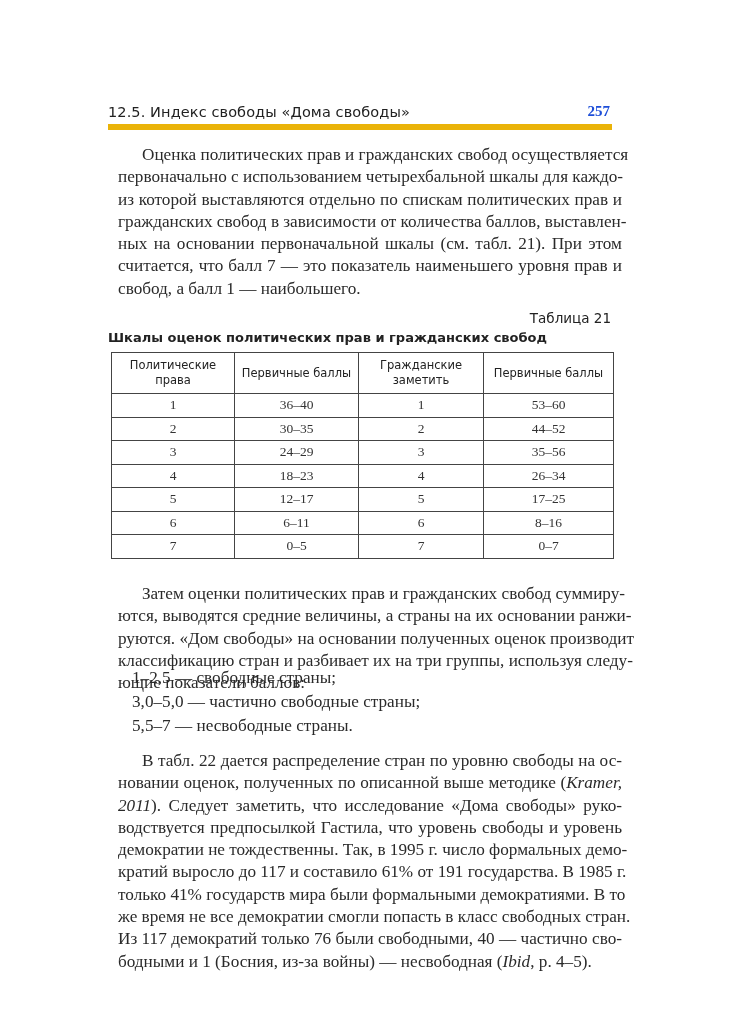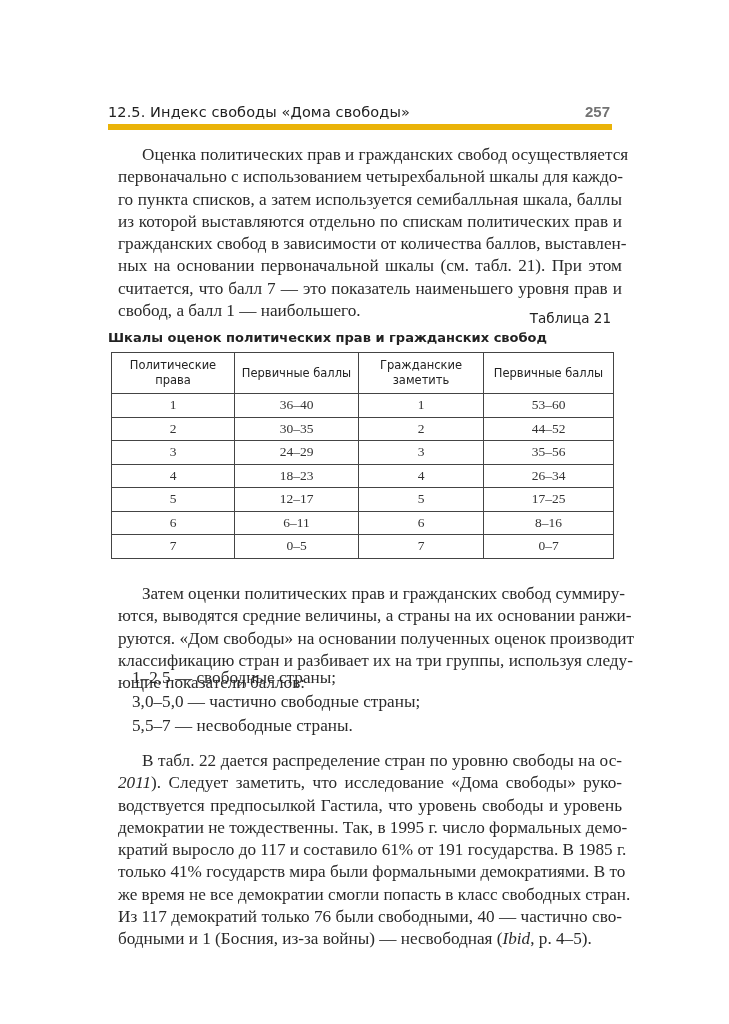--- a/index.html
+++ b/index.html
@@ -12,22 +12,22 @@
       border-bottom: 6px solid #eab308;
       margin-top: 8px;
     }
     .header-title {
       position: absolute; left: 0; top: 2px;
       font-family: "DejaVu Sans", "Liberation Sans", sans-serif;
       font-size: 14.5px; letter-spacing: 0.1px; color: #222;
     }
     .header-page {
       position: absolute; right: 2px; top: 1px;
-      font-family: Liberation Sans, sans-serif;
-      font-weight: bold; font-size: 15px; color: #737373;
+      font-family: Liberation Serif, serif;
+      font-weight: bold; font-size: 15px; color: #1d4ed8;
     }
     .para {
       position: absolute; left: 108px; width: 504px;
       font-family: "Liberation Serif", "DejaVu Serif", serif;
       font-size: 17.2px; line-height: 22.3px; text-align: justify;
       text-indent: 24px; margin: 10px; color: #2a2a2a;
     }
     .line { display: block; text-align: justify; text-align-last: justify; text-indent: 0; white-space: nowrap; }
     .line.first { padding-left: 24px; }
     .line.last { text-align-last: left; }
@@ -69,21 +69,20 @@
 <body>
 
 <div class="header">
   <span class="header-title">12.5. Индекс свободы «Дома свободы»</span>
   <span class="header-page">257</span>
 </div>
 
 <div class="para" style="top:134px;">
   <span class="line first">Оценка политических прав и гражданских свобод осуществляется</span>
   <span class="line">первоначально с использованием четырехбальной шкалы для каждо-</span>
-  <span class="line">го пункта списков, а затем используется семибалльная шкала, баллы</span>
   <span class="line">из которой выставляются отдельно по спискам политических прав и</span>
   <span class="line">гражданских свобод в зависимости от количества баллов, выставлен-</span>
   <span class="line">ных на основании первоначальной шкалы (см. табл. 21). При этом</span>
   <span class="line">считается, что балл 7 — это показатель наименьшего уровня прав и</span>
   <span class="line last">свобод, а балл 1 — наибольшего.</span>
 </div>
 
 <div class="tbl-label">Таблица 21</div>
 <div class="tbl-title">Шкалы оценок политических прав и гражданских свобод</div>
 
@@ -165,20 +164,21 @@
   <span class="line">классификацию стран и разбивает их на три группы, используя следу-</span>
   <span class="line last">ющие показатели баллов:</span>
 </div>
 
 <div class="list-item" style="top:668px;">1–2,5 — свободные страны;</div>
 <div class="list-item" style="top:692px;">3,0–5,0 — частично свободные страны;</div>
 <div class="list-item" style="top:716px;">5,5–7 — несвободные страны.</div>
 
 <div class="para" style="top:740px;">
   <span class="line first">В табл. 22 дается распределение стран по уровню свободы на ос-</span>
+  <span class="line"><span>новании оценок, полученных по описанной выше методике (</span><em>Kramer,</em></span>
   <span class="line"><em>2011</em><span>). Следует заметить, что исследование «Дома свободы» руко-</span></span>
   <span class="line">водствуется предпосылкой Гастила, что уровень свободы и уровень</span>
   <span class="line">демократии не тождественны. Так, в 1995 г. число формальных демо-</span>
   <span class="line">кратий выросло до 117 и составило 61% от 191 государства. В 1985 г.</span>
   <span class="line">только 41% государств мира были формальными демократиями. В то</span>
   <span class="line">же время не все демократии смогли попасть в класс свободных стран.</span>
   <span class="line">Из 117 демократий только 76 были свободными, 40 — частично сво-</span>
   <span class="line last"><span>бодными и 1 (Босния, из-за войны) — несвободная (</span><em>Ibid</em><span>, p. 4–5).</span></span>
 </div>
 

